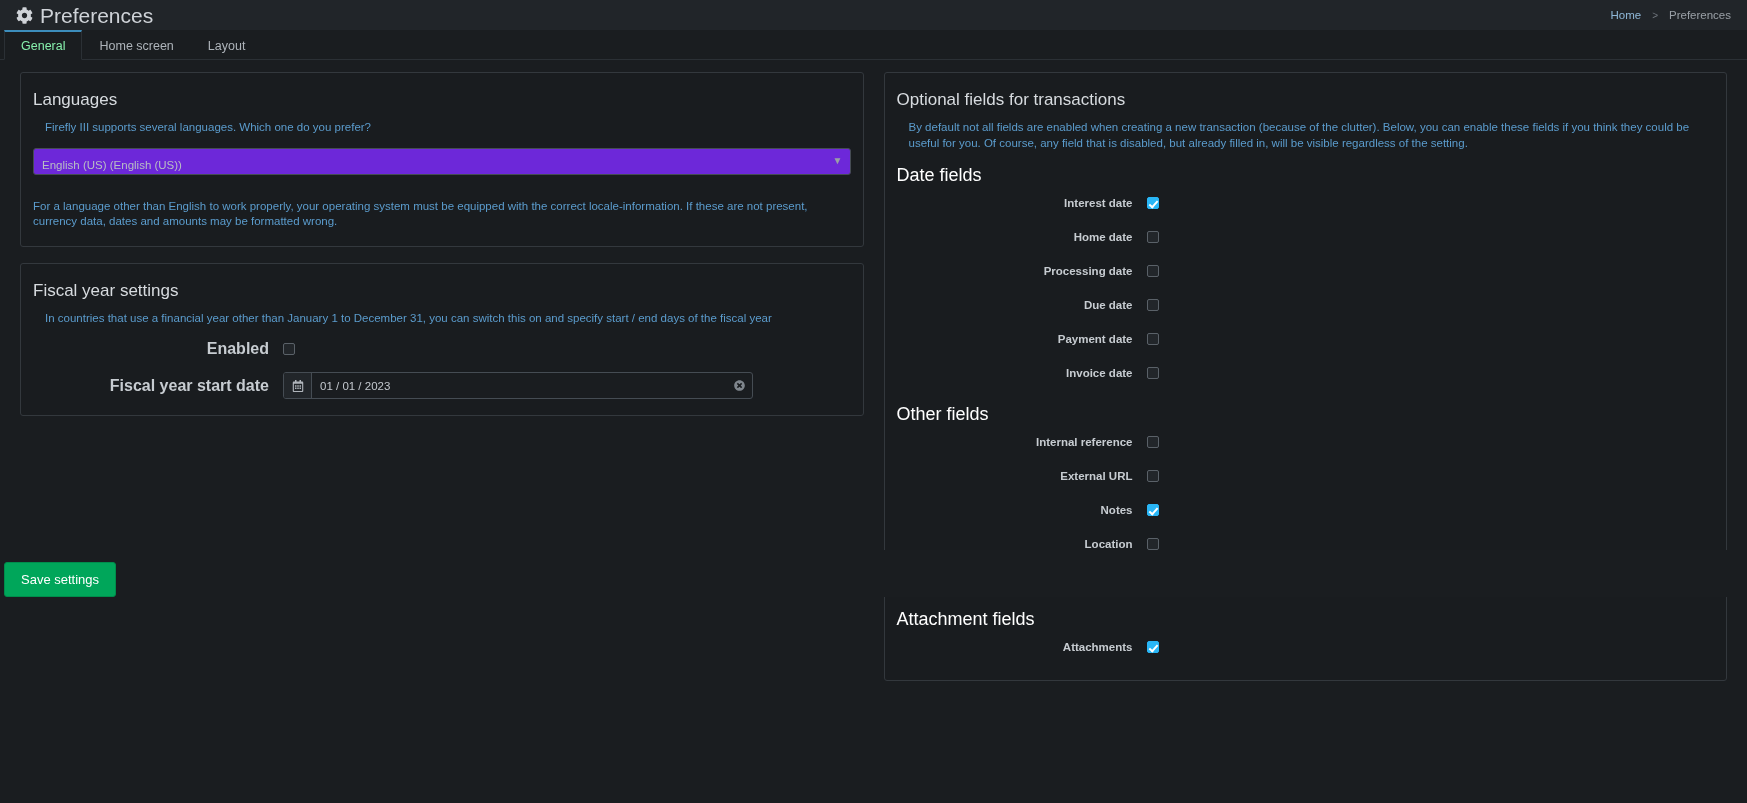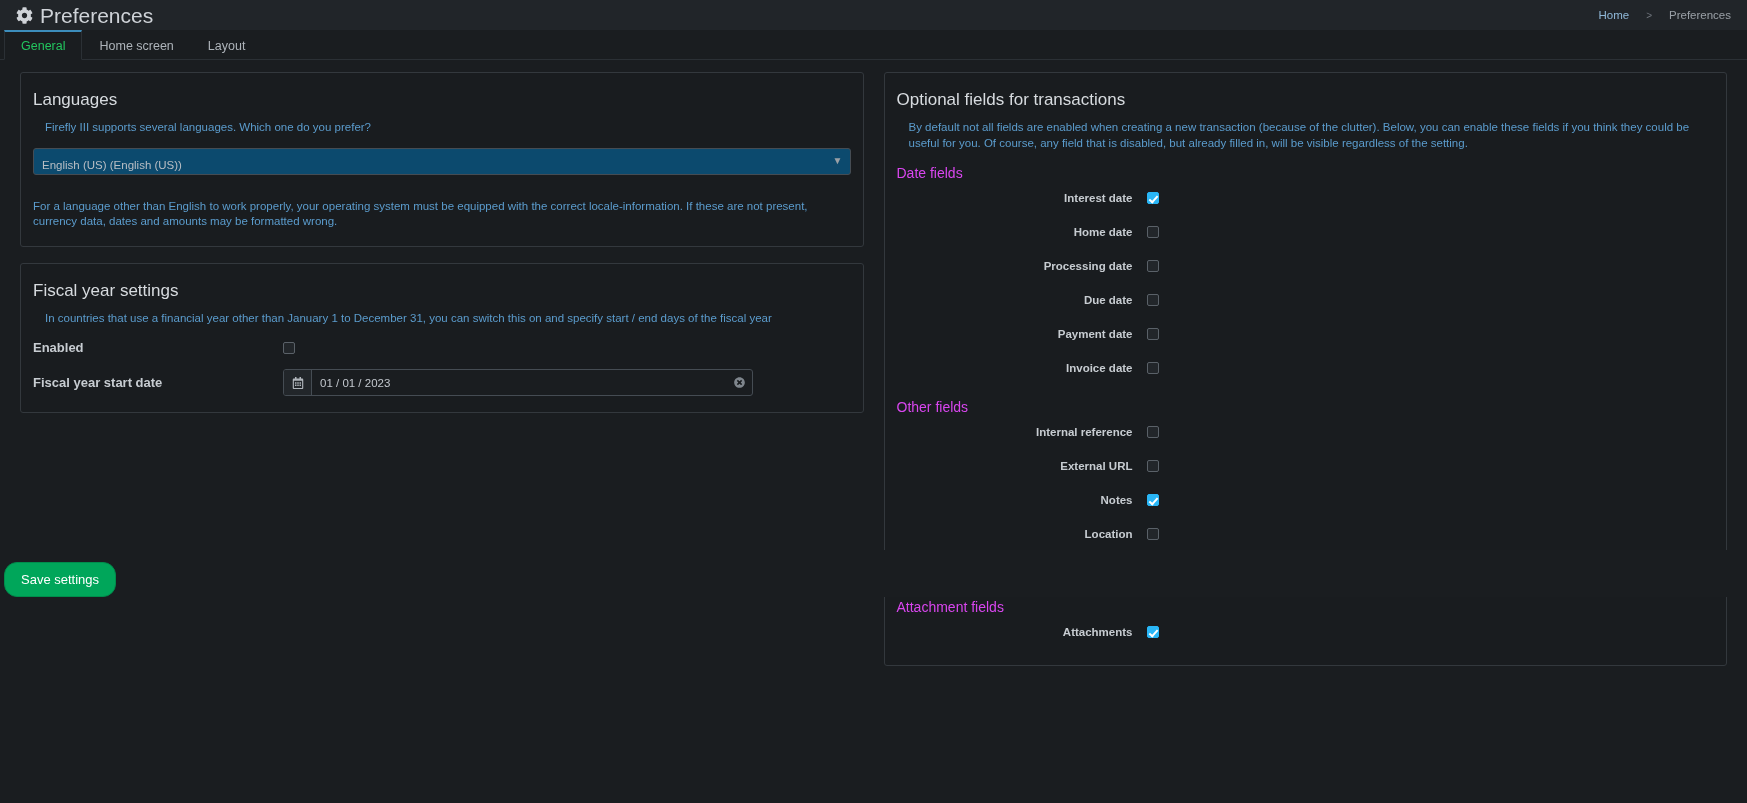--- a/index.html
+++ b/index.html
@@ -28,21 +28,21 @@
     color: #cfd3d8;
     display: flex;
     align-items: center;
     gap: 7px;
     line-height: 1;
     white-space: nowrap;
   }
   .gear-icon { display:inline-block; width:17px; height:17px; color:#cfd3d8; }
   .gear-icon svg { display:block; width:17px; height:17px; fill: currentColor; }
   .breadcrumb {
-    display: flex; align-items: flex-end; gap: 17px;
+    display: flex; align-items: flex-end; gap: 11px;
     font-size: 11.5px;
   }
   .breadcrumb a { color:#8fb8d8; text-decoration:none; }
   .breadcrumb .sep { color:#6f757c; font-size:10px; }
   .breadcrumb .current { color:#9aa0a6; }
 
   
   .tabs {
     display: flex;
     align-items: stretch;
@@ -55,21 +55,21 @@
     padding: 0 16px;
     display: flex; align-items: center;
     font-size: 12.5px;
     color: #aeb4ba;
     cursor: pointer;
     border: 1px solid transparent;
     border-top: 2px solid transparent;
     margin-bottom: -1px;
   }
   .tab.active {
-    color: #22c55e;
+    color: #86efac;
     background: #1a1d20;
     border-color: #2b3035;
     border-top: 2px solid #3c8dbc;
     border-bottom-color: #1a1d20;
   }
 
   
   .row {
     display: flex;
     padding: 12px 10px 0 10px;
@@ -102,21 +102,21 @@
     color: #5b9ccd;
     line-height: 1.35;
     margin-top: 24px;
   }
 
   
   .select-wrap { position: relative; width: 100%; }
   select.form-select {
     width: 100%;
     height: 27px;
-    background: #0c4a6e;
+    background: #6d28d9;
     border: 1px solid #454c53;
     border-radius: 3px;
     color: #b9bec4;
     font-size: 11.5px;
     font-family: "Liberation Sans", sans-serif;
     padding: 8px 22px 0 8px;
     appearance: none;
     -webkit-appearance: none;
   }
   .chevron-down-icon {
@@ -127,23 +127,23 @@
   }
 
   
   .form-row {
     display: flex;
     align-items: center;
     margin-top: 14px;
   }
   .form-label {
     width: 250px;
-    text-align: left;
+    text-align: right;
     padding-right: 14px;
-    font-size: 13px;
+    font-size: 16px;
     font-weight: bold;
     color: #c7ccd1;
   }
   .form-field { flex: 1; display:flex; align-items:flex-end; }
 
   
   .cb {
     -webkit-appearance: none;
     appearance: none;
     width: 12px; height: 12px;
@@ -199,22 +199,22 @@
   }
   .clear-icon {
     width: 26px;
     display:flex; align-items:center; justify-content:center;
     color:#7f868d; cursor:pointer;
   }
   .clear-icon svg { width: 11px; height: 11px; fill: currentColor; display:block; }
 
   
   .section-title {
-    font-size: 14px;
-    color: #d946ef;
+    font-size: 18px;
+    color: #ffffff;
     font-weight: 400;
     margin: 14px 0 0 0;
   }
   .cb-row {
     display: flex; align-items: center;
     height: 34px;
   }
   .cb-row .lbl {
     width: 250px;
     text-align: right;
@@ -233,21 +233,21 @@
     background: #1a1d20;
   }
   .save-btn {
     margin-left: 4px;
     background: #00a65a;
     border: 1px solid #008d4c;
     color: #ffffff;
     font-size: 13px;
     font-family: "Liberation Sans", sans-serif;
     padding: 9px 16px;
-    border-radius: 13px;
+    border-radius: 3px;
     cursor: pointer;
   }
 </style>
 </head>
 <body>
 
 <div class="page">
 
   <div class="content-header">
     <div class="page-title">

